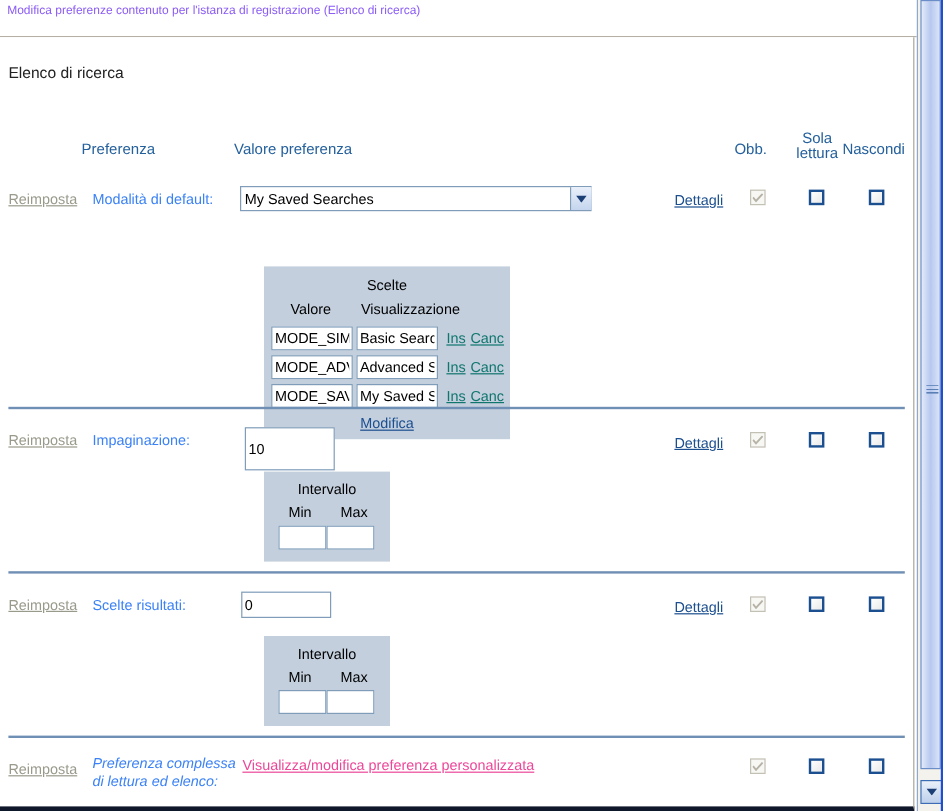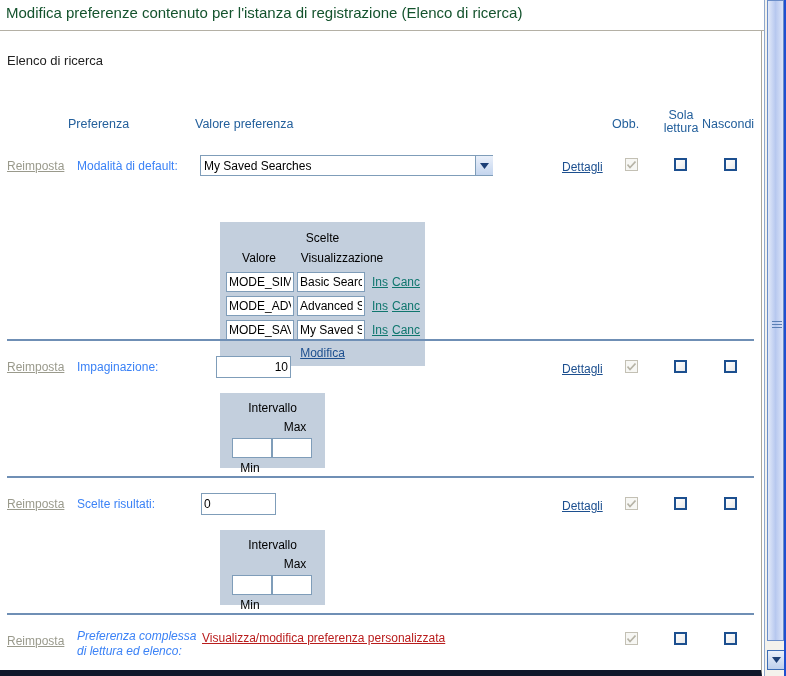--- a/index.html
+++ b/index.html
@@ -15,42 +15,42 @@
     font-size: 12px;
     color: #000000;
     position: relative;
   }
 
   
   #page-title {
     position: absolute;
     left: 6px;
     top: 4px;
-    font-size: 15px;
-    color: #14532d;
+    font-size: 10px;
+    color: #8b5cf6;
     white-space: nowrap;
   }
   #title-rule {
     position: absolute;
     left: 0;
     top: 30px;
     width: 764px;
     height: 1px;
     background: #b4b0a5;
   }
 
   
   #content-panel {
     position: absolute;
     left: 0px;
     top: 31px;
     width: 762px;
     height: 645px;
     border-right: 1px solid #a9a69b;
-    border-bottom: 6px solid #0f172a;
+    border-bottom: 4px solid #0f172a;
     box-sizing: border-box;
     background: #ffffff;
   }
 
   #section-title {
     position: absolute;
     left: 7px;
     top: 22px;
     font-size: 13px;
     color: #222222;
@@ -217,30 +217,30 @@
     height: 75px;
     background: #c3cfdd;
   }
   .iv-title {
     position: absolute;
     left: 0; top: 8px;
     width: 105px;
     text-align: center;
     font-size: 12px;
   }
-  .iv-min-lbl { position: absolute; left: 10px; top: 27px; width: 40px; text-align: center; font-size: 12px; margin-top: 41px; }
+  .iv-min-lbl { position: absolute; left: 10px; top: 27px; width: 40px; text-align: center; font-size: 12px; }
   .iv-max-lbl { position: absolute; left: 55px; top: 27px; width: 40px; text-align: center; font-size: 12px; }
   .iv-min { position: absolute; left: 12px; top: 45px; width: 40px; height: 20px; }
   .iv-max { position: absolute; left: 52px; top: 45px; width: 40px; height: 20px; }
 
   
   #complex-link {
     position: absolute;
     left: 202px;
-    color: #b91c1c;
+    color: #ec4899;
     text-decoration: underline;
     font-size: 12px;
     cursor: pointer;
   }
 
   
   #scrollbar {
     position: absolute;
     right: 0; top: 0;
     width: 22px;
@@ -360,21 +360,21 @@
     <div style="position:absolute; left:220px; top:315px; width:205px; text-align:center;">
       <span style="color:#1c4f8f; text-decoration:underline; font-size:12px; cursor:pointer;">Modifica</span>
     </div>
   </div>
 
   <div class="sep" style="top:308px"></div>
 
   <div class="row">
     <div class="reimposta" style="top:329px">Reimposta</div>
     <div class="pref-label" style="top:329px">Impaginazione:</div>
-    <input class="txt" style="left: 216px; top: 325px; width: 75px; height: 22px; text-align: right;" value="10">
+    <input class="txt" style="left: 204px; top: 325px; width: 75px; height: 36px;" value="10">
     <div class="dettagli" style="top:331px">Dettagli</div>
     <div class="cbx disabled" style="left:625px; top:329px;">
       <svg width="9" height="8" viewBox="0 0 9 8">
           <path d="M0.5 3.5 L3 6.5 L8.5 0.5" stroke="#b6b3a6" stroke-width="1.6" fill="none"></path>
         </svg>
     </div>
     <div class="cbx enabled" style="left:674px; top:329px;"></div>
     <div class="cbx enabled" style="left:724px; top:329px;"></div>
 
     <div class="intervallo-panel" style="left:220px; top:362px;">

